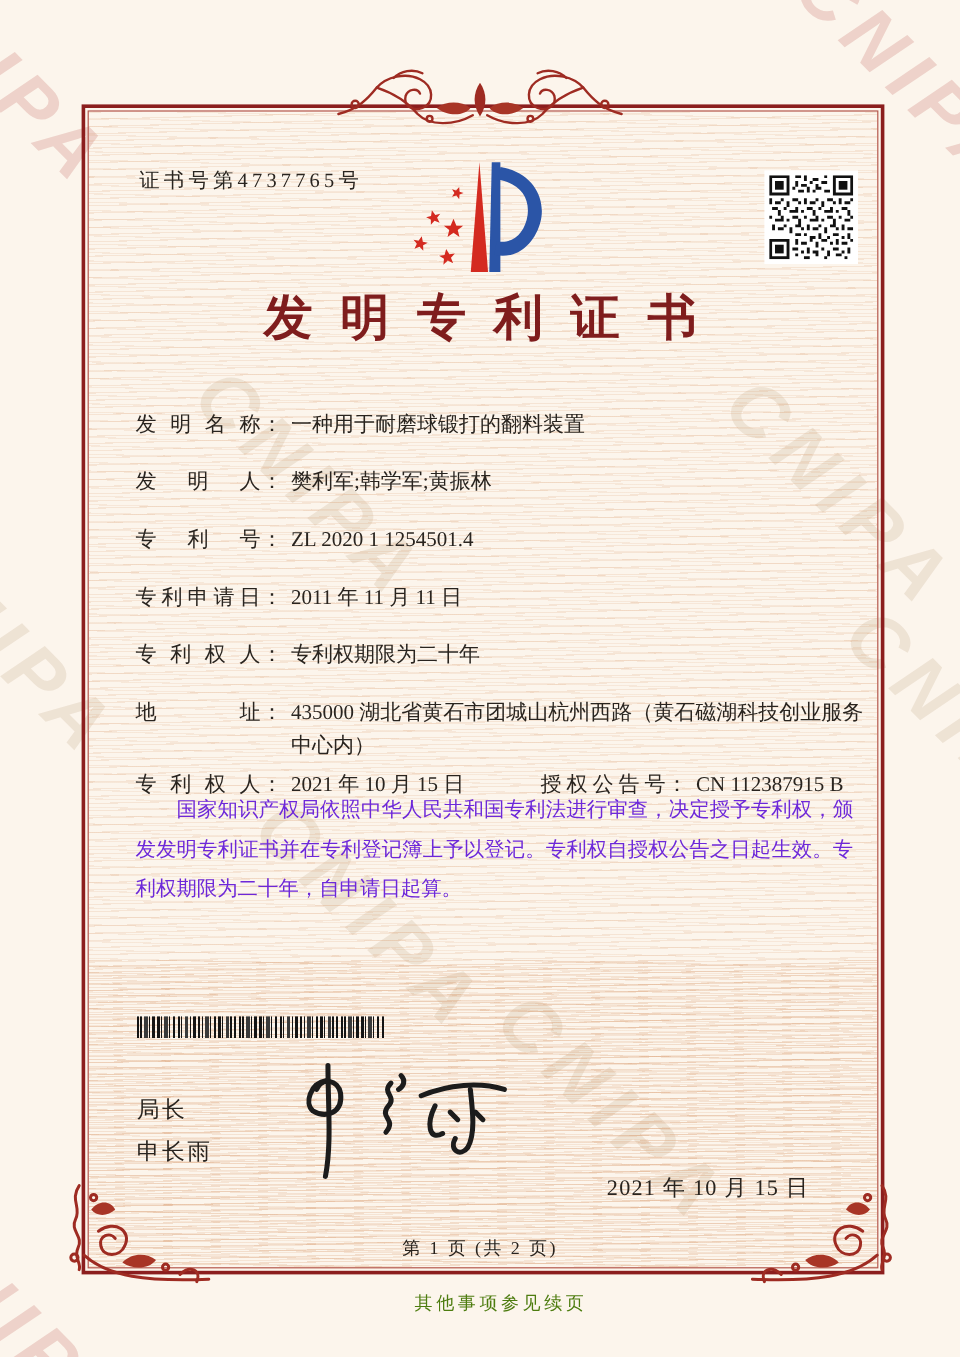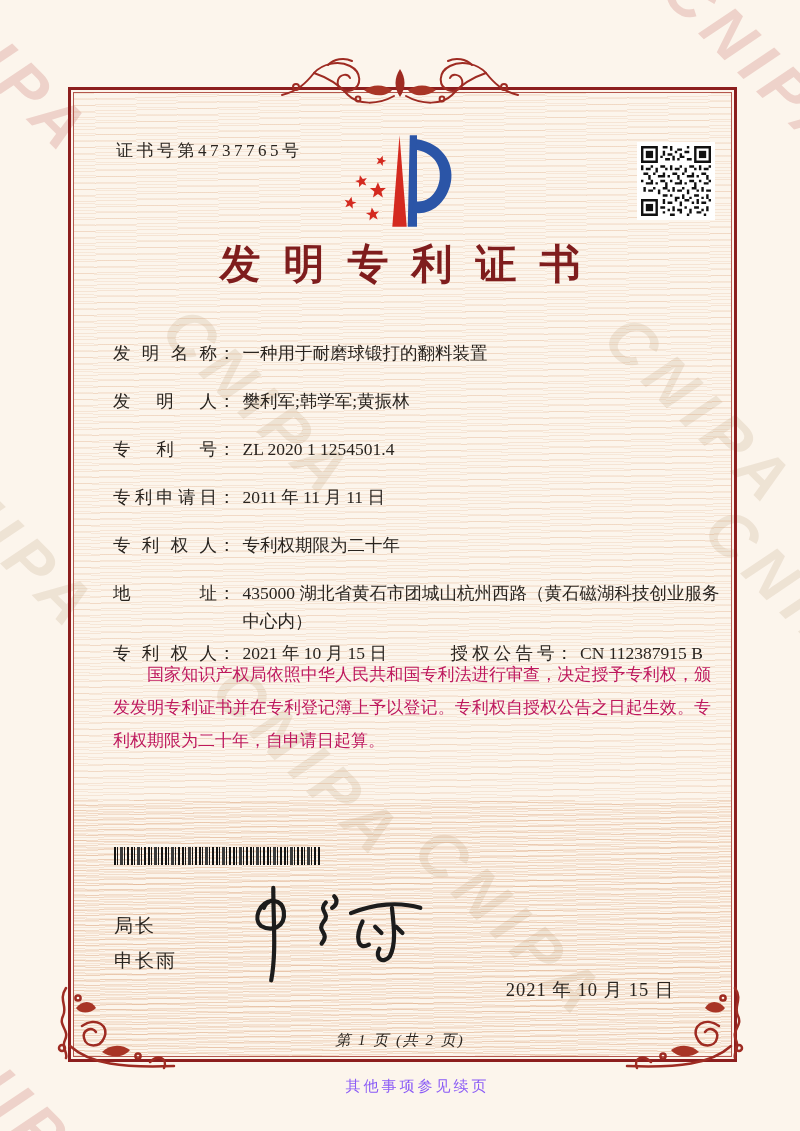--- a/index.html
+++ b/index.html
@@ -53,38 +53,38 @@
   .fields{position:absolute;z-index:3;left:113px;top:339px;width:600px;font-size:17.5px;}
   .frow{display:flex;align-items:flex-start;line-height:28px;margin-bottom:20px;}
   .lbl{flex:none;width:104px;text-align:justify;text-align-last:justify;}
   .cl{flex:none;padding:0 7px 0 1px;}
   .val{flex:none;}
   .frow.addr{margin-bottom:4px;}
   .frow.addr .val{width:478px;}
   .gval{width:208px;}
   
   .paras{position:absolute;z-index:3;left:113px;top:658px;width:598px;
-         font-size:17px;line-height:33px;text-align:justify;color:#be185d;}
+         font-size:17px;line-height:33px;text-align:justify;color:#6d28d9;}
   .paras p{margin:0;text-indent:2em;}
   
   .barcode{
     position:absolute;z-index:3;left:114px;top:847px;width:206px;height:18px;
     background:repeating-linear-gradient(90deg,
       #141414 0 2px, rgba(0,0,0,0) 2px 3px,
       #141414 3px 4px, rgba(0,0,0,0) 4px 6px,
       #3a3a3a 6px 9px, rgba(0,0,0,0) 9px 10px,
       #141414 10px 11px, rgba(0,0,0,0) 11px 13px,
       #141414 13px 15px, rgba(0,0,0,0) 15px 17px);
   }
   
   .director{position:absolute;z-index:3;left:114px;top:908px;font-size:19px;line-height:35px;letter-spacing:2px;}
   .sig{position:absolute;z-index:3;left:225px;top:878px;width:210px;height:108px;}
   .issue-date{position:absolute;z-index:3;left:470px;top:977px;width:240px;text-align:center;font-size:18.5px;letter-spacing:1px;}
-  .page-indicator{position:absolute;z-index:3;left:0;right:0;top:1031px;text-align:center;font-size:15px;letter-spacing:2px;font-style:italic;}
-  .footer-note{position:absolute;z-index:3;left:0;right:0;top:1077px;text-align:center;font-size:15px;letter-spacing:3px;color:#8b5cf6;margin-left:35px;}
+  .page-indicator{position:absolute;z-index:3;left:0;right:0;top:1031px;text-align:center;font-size:15px;letter-spacing:2px;}
+  .footer-note{position:absolute;z-index:3;left:0;right:0;top:1077px;text-align:center;font-size:15px;letter-spacing:3px;color:#4d7c0f;margin-left:35px;}
 </style>
 </head>
 <body>
 
 <div class="page">
 
   <span class="wm pink" style="left:-62px;top:-52px">CNIPA</span>
   <span class="wm pink" style="left:700px;top:-48px">CNIPA</span>
   <span class="wm" style="left:200px;top:292px">CNIPA</span>
   <span class="wm" style="left:642px;top:300px">CNIPA</span>

